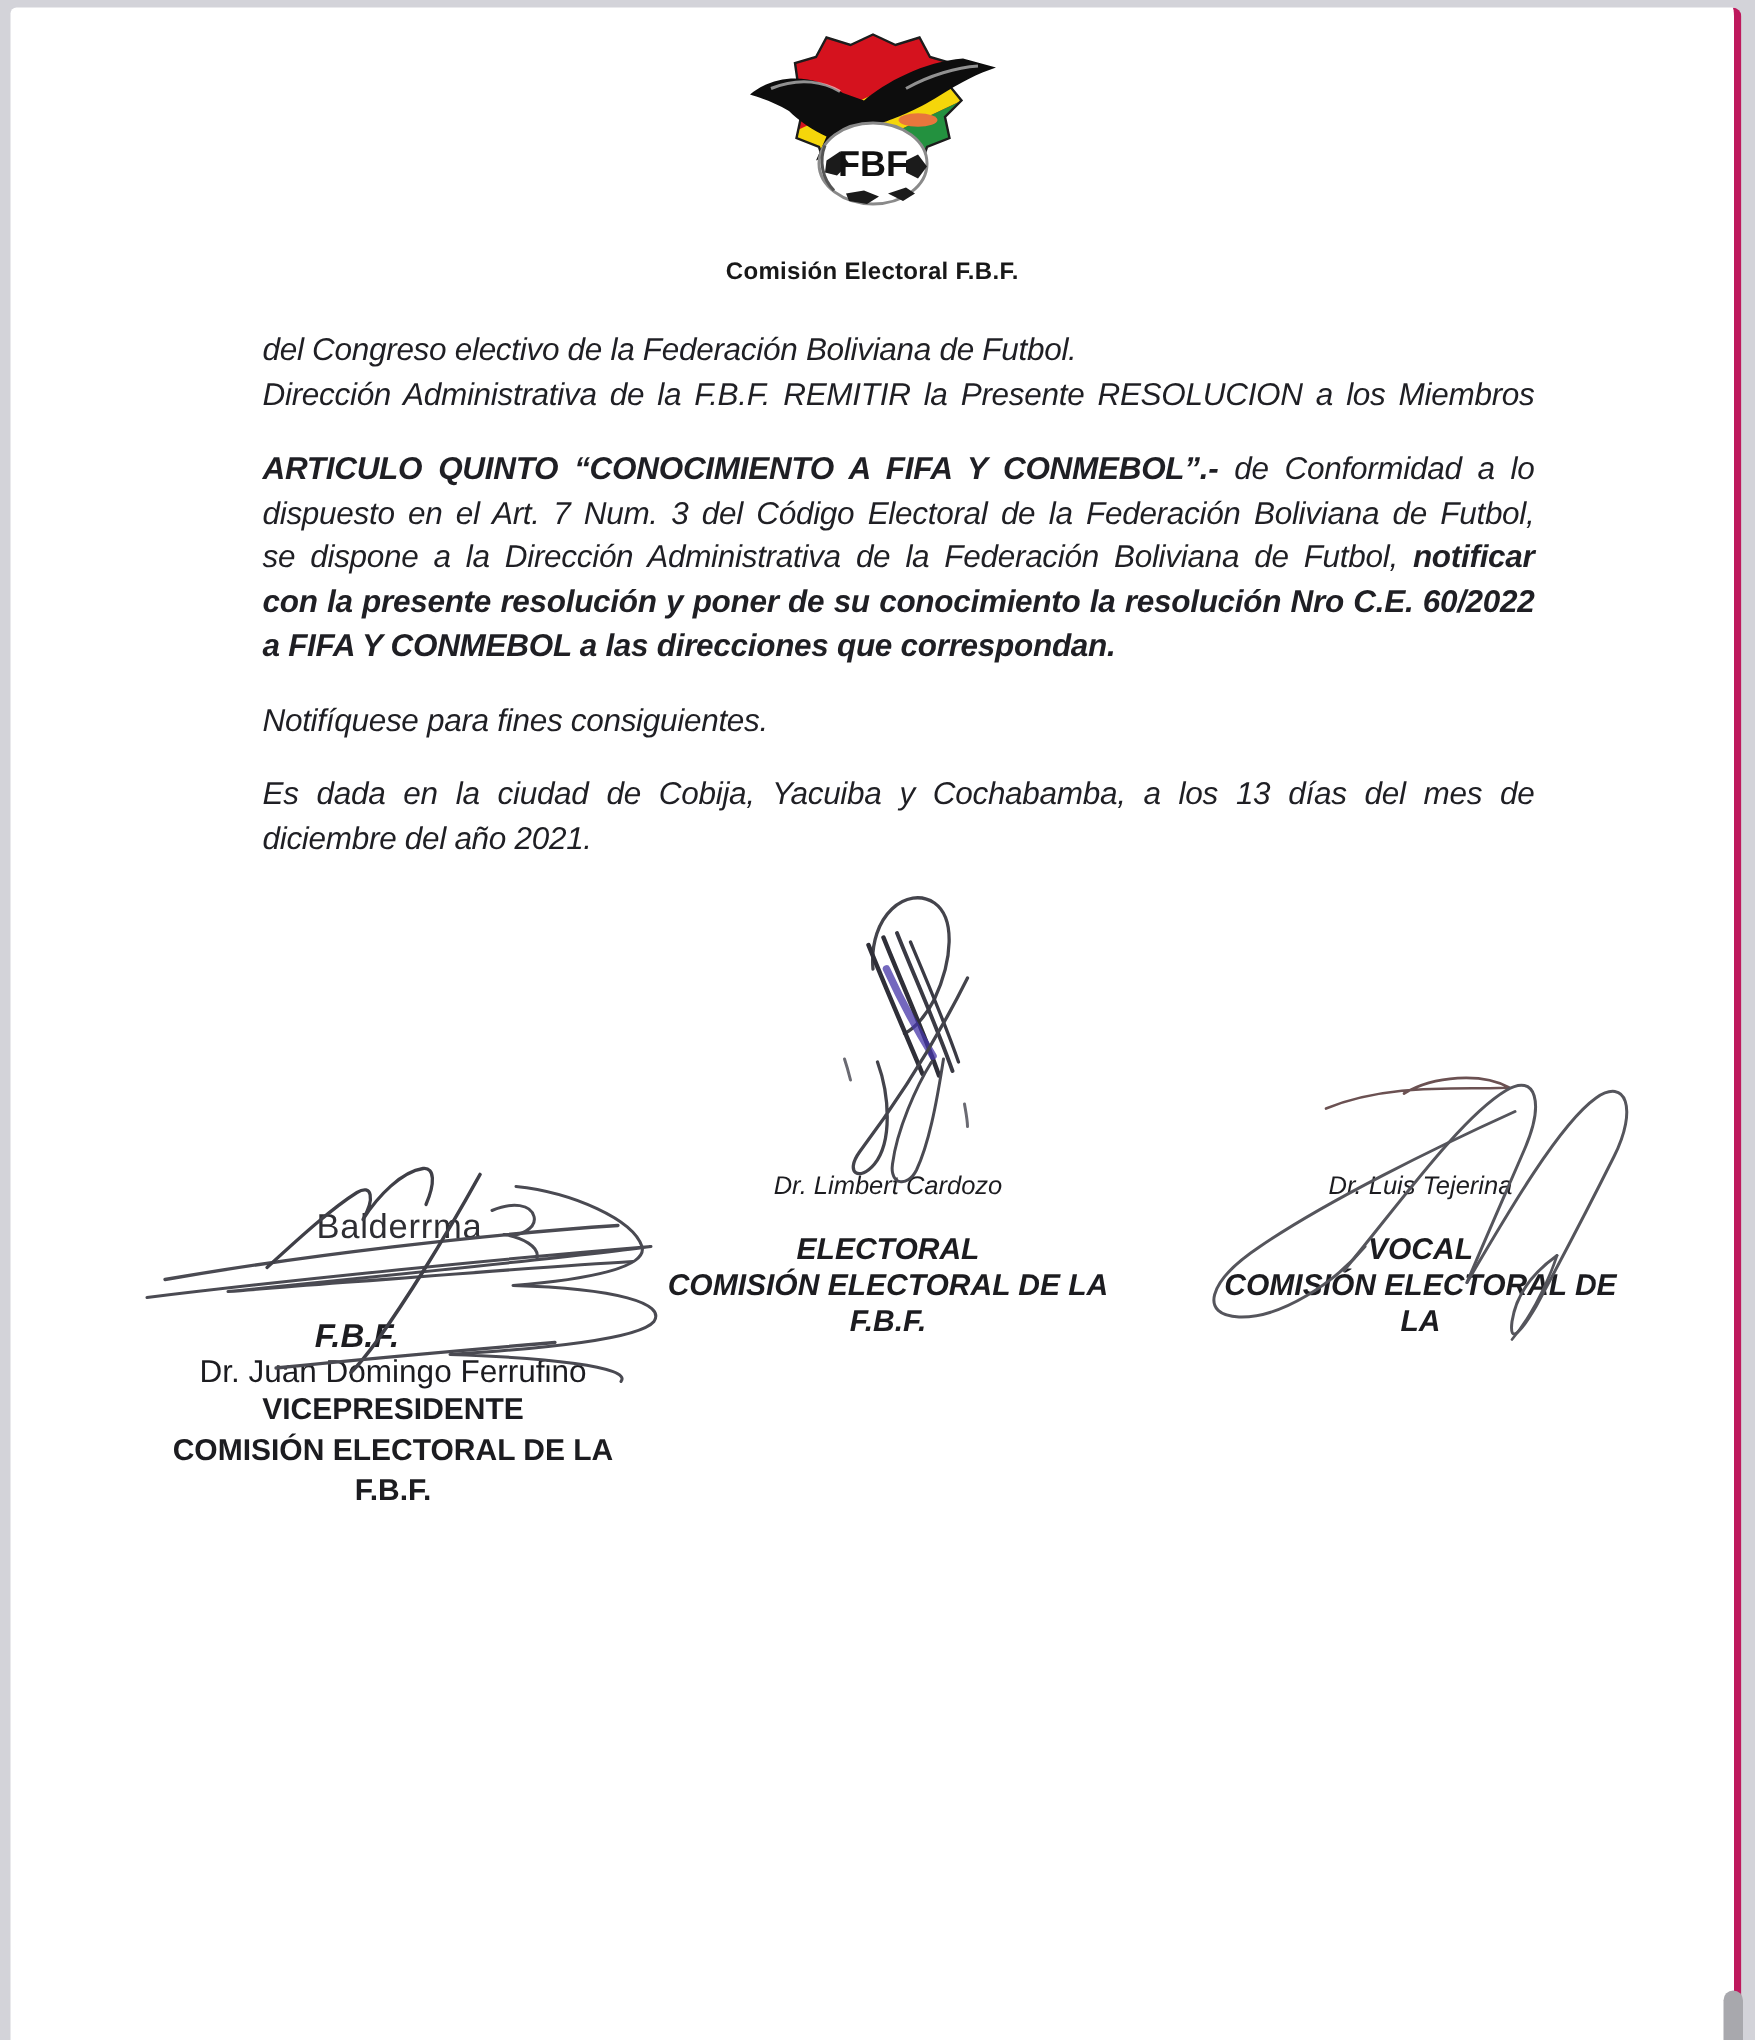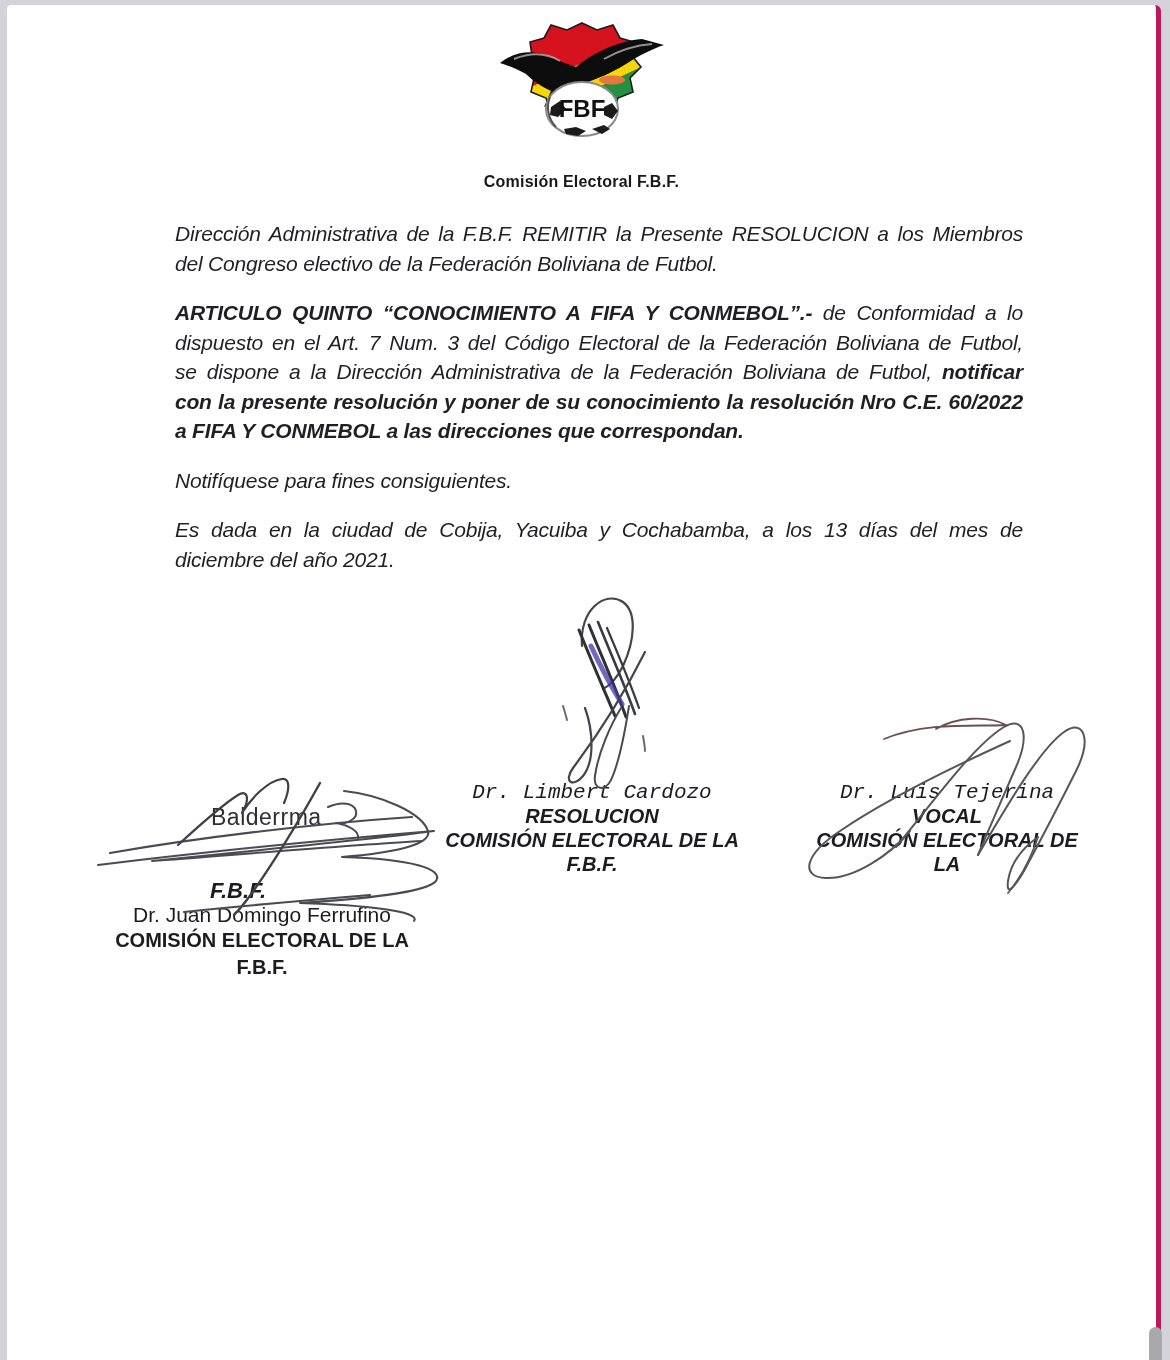--- a/index.html
+++ b/index.html
@@ -29,21 +29,21 @@
   .para{margin:0 0 20px 0;}
   .line{white-space:normal;}
   .j{text-align:justify;text-align-last:justify;}
   .l{text-align:left;text-align-last:left;}
   b,.bold{font-weight:bold;}
   
   svg.ink{position:absolute;pointer-events:none;z-index:5;}
   .ink path{fill:none;stroke-linecap:round;stroke-linejoin:round;}
   
   .sig-block{position:absolute;text-align:center;color:#1c1c20;z-index:2;}
-  .sig-name{font-size:21px;font-style:italic;font-family:Liberation Mono, monospace;}
+  .sig-name{font-size:17px;font-style:italic;margin-bottom:20px;}
   .sig-role{font-size:20px;font-style:italic;font-weight:bold;line-height:24px;}
   .sig-left-block{font-style:normal;}
   .sig-left-block .org{font-size:22px;font-weight:bold;font-style:italic;line-height:24px;transform:translateX(-24px);}
   .sig-left-block .nm{font-size:21px;line-height:24px;}
   .sig-left-block .rl{font-size:20px;font-weight:bold;line-height:27px;}
   .script-name{
     position:absolute;left:204px;top:799px;font-size:23px;color:#2e2e33;z-index:1;letter-spacing:.5px;
   }
   
   .scroll-thumb{
@@ -86,22 +86,22 @@
         <polygon points="98,112 110,108 116,112 108,117" fill="#1b1b1b"></polygon>
         <text x="88" y="100" text-anchor="middle" font-family="Liberation Sans, sans-serif" font-size="24" font-weight="bold" fill="#111">FBF</text>
       </g>
     </svg>
   </div>
 
   <div class="doc-title">Comisión Electoral F.B.F.</div>
 
   <div class="body-text">
     <div class="para">
+      <div class="line l"><span>del Congreso electivo de la Federación Boliviana de Futbol.</span></div>
       <div class="line j"><span>Dirección Administrativa de la F.B.F. REMITIR la Presente RESOLUCION a los Miembros</span></div>
-      <div class="line l"><span>del Congreso electivo de la Federación Boliviana de Futbol.</span></div>
     </div>
 
     <div class="para">
       <div class="line j"><span class="bold">ARTICULO QUINTO “CONOCIMIENTO A FIFA Y CONMEBOL”.-</span><span> de Conformidad a lo</span></div>
       <div class="line j"><span>dispuesto en el Art. 7 Num. 3 del Código Electoral de la Federación Boliviana de Futbol,</span></div>
       <div class="line j"><span>se dispone a la Dirección Administrativa de la Federación Boliviana de Futbol, </span><span class="bold">notificar</span></div>
       <div class="line j"><span class="bold">con la presente resolución y poner de su conocimiento la resolución Nro C.E. 60/2022</span></div>
       <div class="line l"><span class="bold">a FIFA Y CONMEBOL a las direcciones que correspondan.</span></div>
     </div>
 
@@ -123,21 +123,21 @@
     <path d="M80,40 C91,66 103,94 112,120" stroke="#3a3a44" stroke-width="2.2"></path>
     <path d="M64,58 C76,84 87,103 95,116" stroke="#4636a8" stroke-width="5" opacity="0.75"></path>
     <path d="M118,64 C96,108 70,148 46,180 C36,194 46,200 56,188 C68,173 66,142 58,120" stroke="#44444c" stroke-width="2.2"></path>
     <path d="M102,118 C97,150 92,175 84,192 C78,204 66,202 68,188 C71,165 84,136 94,120" stroke="#4a4a52" stroke-width="2"></path>
     <path d="M36,118 C38,124 39,128 40,132" stroke="#6a6a72" stroke-width="2"></path>
     <path d="M116,148 C117,154 118,159 118,163" stroke="#6a6a72" stroke-width="2"></path>
   </svg>
 
   <div class="sig-block" style="left:420px;top:776px;width:330px">
     <div class="sig-name">Dr. Limbert Cardozo</div>
-    <div class="sig-role">RESOLUCION</div>
+    <div class="sig-role">ELECTORAL</div>
     <div class="sig-role">COMISIÓN ELECTORAL DE LA F.B.F.</div>
   </div>
 
   <svg class="ink" style="left:785px;top:700px" width="330" height="195" viewBox="0 0 330 195">
     <path d="M92,34 C136,16 186,22 214,20 C196,10 164,12 144,24" stroke="#6b5152" stroke-width="1.8"></path>
     <path d="M218,36 C165,60 92,96 48,126 C12,150 8,172 34,173 C62,174 98,150 118,126" stroke="#55555c" stroke-width="2"></path>
     <path d="M104,142 C142,96 182,40 212,22 C232,10 238,30 224,62 C211,92 196,126 186,150" stroke="#55555c" stroke-width="2"></path>
     <path d="M186,150 C214,102 248,44 272,27 C292,13 300,34 284,66 C264,106 246,140 232,166 C222,183 214,192 216,176 C219,156 232,142 246,132" stroke="#55555c" stroke-width="2"></path>
     <path d="M246,132 C238,156 226,176 216,188" stroke="#55555c" stroke-width="1.8"></path>
   </svg>
@@ -156,18 +156,19 @@
     <path d="M86,72 C110,50 130,32 146,22 C156,16 158,26 150,40 C160,24 176,8 190,6 C198,5 198,16 192,30" stroke="#3f3f47" stroke-width="2.2"></path>
     <path d="M228,10 C208,46 184,86 160,120 C152,131 146,138 142,142" stroke="#3f3f47" stroke-width="2.4"></path>
     <path d="M236,34 C250,28 262,30 264,38 C266,46 254,52 244,50 C256,52 268,58 266,66" stroke="#4a4a52" stroke-width="2"></path>
     <path d="M252,18 C290,22 330,40 336,58 C340,72 300,80 250,84 C320,86 352,96 344,108 C334,120 270,126 208,130 C270,132 330,138 322,148" stroke="#4a4a52" stroke-width="2"></path>
     <path d="M92,139 C160,132 230,126 278,122" stroke="#4a4a52" stroke-width="2.2"></path>
   </svg>
 
   <div class="sig-block sig-left-block" style="left:95px;top:874px;width:320px">
     <div class="org">F.B.F.</div>
     <div class="nm">Dr. Juan Domingo Ferrufino</div>
+    <div class="rl">VICEPRESIDENTE</div>
     <div class="rl">COMISIÓN ELECTORAL DE LA F.B.F.</div>
   </div>
 
 </div>
 
 <div class="scroll-thumb"></div>
 
 </body></html>

